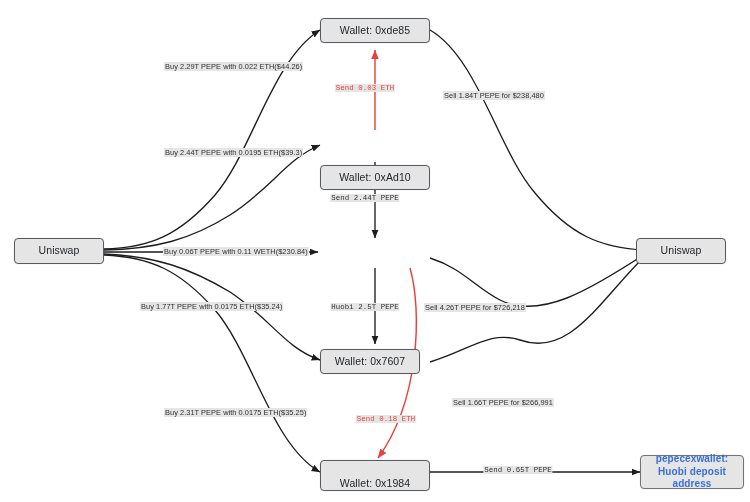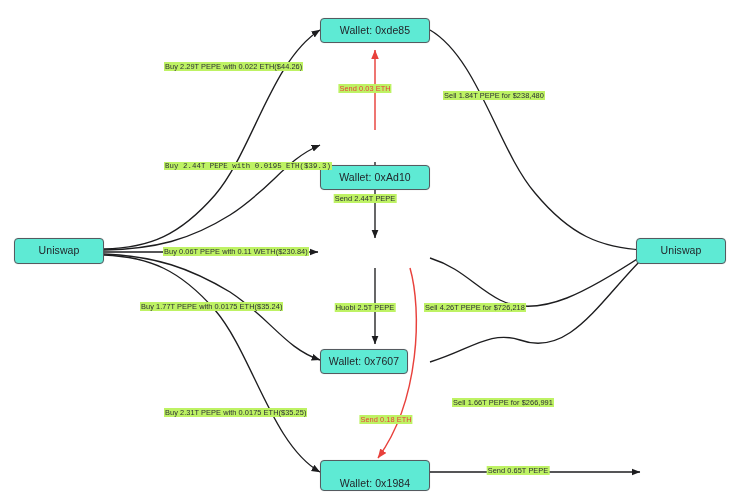--- a/index.html
+++ b/index.html
@@ -9,21 +9,21 @@
     font-family:"Liberation Sans", sans-serif;
     overflow:hidden;
     position:relative;
   }
   #canvas{position:absolute;left:0;top:0;width:750px;height:502px;}
   .diagram-svg{position:absolute;left:0;top:0;}
 
   .node{
     position:absolute;
     box-sizing:border-box;
-    background:#5eead4;
+    background:#e5e5e5;
     border:1px solid #555b60;
     border-radius:4px;
     display:flex;
     align-items:center;
     justify-content:center;
     text-align:center;
     font-size:10.5px;
     color:#22262b;
     letter-spacing:.1px;
     line-height:1.25;
@@ -37,25 +37,25 @@
     font-size:10px;
     padding:2px 4px;
   }
 
   .edge-label{
     position:absolute;
     font-size:7.4px;
     color:#2b2f33;
     white-space:nowrap;
     letter-spacing:.05px;
-    background:#bef264;
+    background:#e5e5e5;
     padding:0 1px;
   }
   .edge-label.eth{color:#e8413c;}
-  .edge-label.center{transform:translateX(-50%);}
+  .edge-label.center{transform:translateX(-50%);font-family:Liberation Mono, monospace;}
 </style>
 </head>
 <body>
 
 <div id="canvas">
 
   <svg class="diagram-svg" width="750" height="502" viewBox="0 0 750 502">
     <defs>
       <marker id="arrow-dark" markerWidth="7" markerHeight="7" refX="6.2" refY="2.6" orient="auto" markerUnits="strokeWidth">
         <path d="M0,0 L6.4,2.6 L0,5.2 z" fill="#1d1d1f"></path>
@@ -94,36 +94,39 @@
 
   <div class="node" style="left:320px;top:18px;width:110px;height:25px;">
     <span>Wallet: 0xde85</span>
   </div>
 
   <div class="node" style="left:320px;top:131px;width:110px;height:25px;margin-top:34px;">
     <span>Wallet: 0xAd10</span>
   </div>
 
 
-  <div class="node" style="left:320px;top:349px;width:88px;height:25px;align-items:center;">
+  <div class="node" style="left:320px;top:349px;width:100px;height:25px;align-items:center;">
     <span>Wallet: 0x7607</span>
   </div>
 
   <div class="node" style="left:320px;top:460px;width:110px;height:31px;align-items:flex-end;">
     <span>Wallet: 0x1984</span>
   </div>
 
   <div class="node exchange" style="left:636px;top:238px;width:90px;height:26px;">
     <span>Uniswap</span>
   </div>
 
+  <div class="node cex" style="left:640px;top:455px;width:104px;height:34px;">
+    <span>pepecexwallet: Huobi deposit address</span>
+  </div>
 
   <div class="edge-label" style="left:164px;top:62px;">Buy 2.29T PEPE with 0.022 ETH($44.26)</div>
 
-  <div class="edge-label" style="left:164px;top:162px;font-family:Liberation Mono, monospace;">Buy 2.44T PEPE with 0.0195 ETH($39.3)</div>
+  <div class="edge-label" style="left:164px;top:148px;">Buy 2.44T PEPE with 0.0195 ETH($39.3)</div>
 
   <div class="edge-label" style="left:163px;top:247px;">Buy 0.06T PEPE with 0.11 WETH($230.84)</div>
 
   <div class="edge-label" style="left:140px;top:302px;">Buy 1.77T PEPE with 0.0175 ETH($35.24)</div>
 
   <div class="edge-label" style="left:164px;top:408px;">Buy 2.31T PEPE with 0.0175 ETH($35.25)</div>
 
   <div class="edge-label" style="left:443px;top:91px;">Sell 1.84T PEPE for $238,480</div>
 
   <div class="edge-label" style="left:424px;top:303px;">Sell 4.26T PEPE for $726,218</div>

